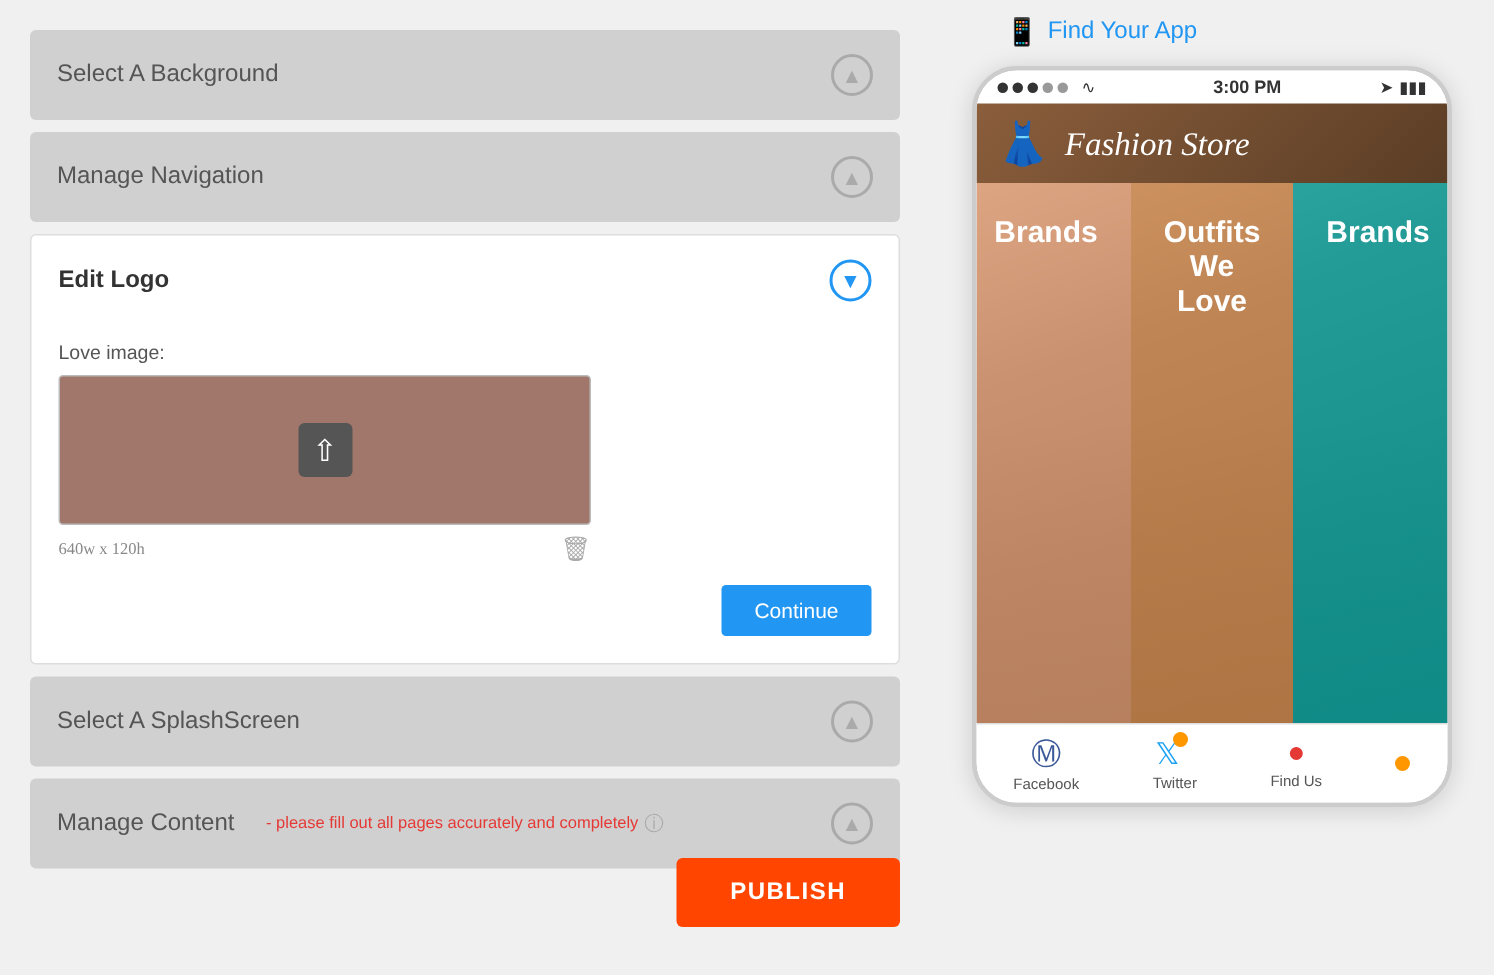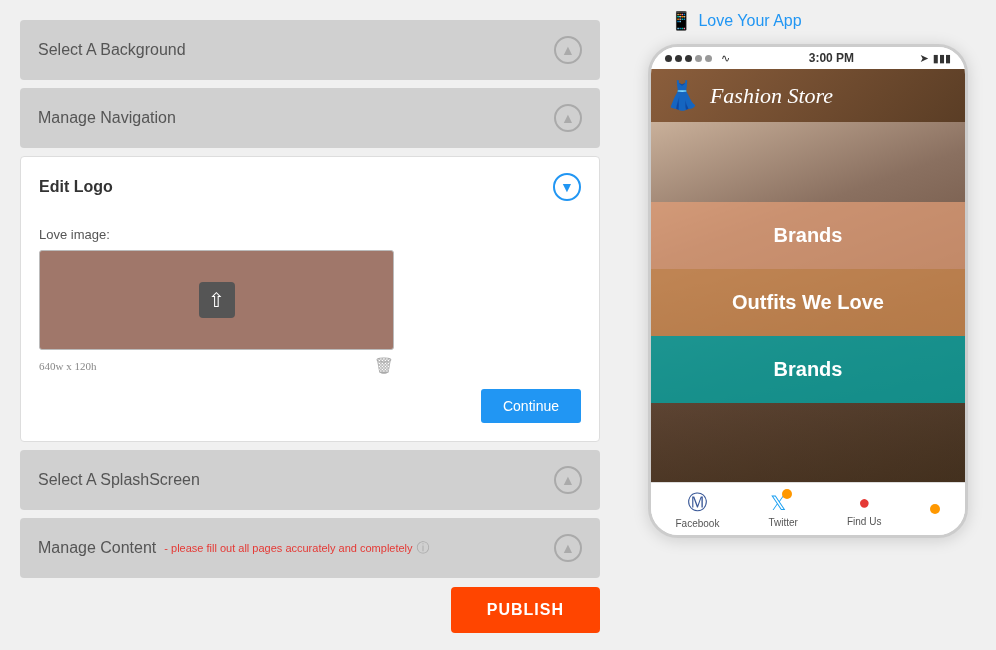--- a/index.html
+++ b/index.html
@@ -151,40 +151,40 @@
       color: white;
       border: none;
       padding: 9px 22px;
       border-radius: 3px;
       font-size: 14px;
       cursor: pointer;
     }
 
     .publish-row {
       position: absolute;
-      bottom: 17px;
+      bottom: 32px;
       right: 20px;
     }
 
     .btn-publish {
       background: #ff4500;
       color: white;
       border: none;
       padding: 14px 36px;
       font-size: 16px;
       font-weight: bold;
       border-radius: 4px;
       cursor: pointer;
       letter-spacing: 1px;
     }
 
     .manage-content-note {
       font-size: 11px;
       color: #e53935;
-      margin-left: 8px;
+      margin-left: 21px;
     }
 
     .info-icon {
       color: #aaa;
       font-size: 13px;
       margin-left: 4px;
       cursor: pointer;
     }
 
     
@@ -304,21 +304,21 @@
       left: 0;
       right: 0;
       height: 200px;
       background: linear-gradient(to top, rgba(60,40,20,0.5) 0%, transparent 100%);
     }
 
     .menu-buttons {
       position: absolute;
       top: 0; left: 0; right: 0; bottom: 0;
       display: flex;
-      flex-direction: column;
+      flex-direction: row;
       justify-content: center;
       gap: 0;
     }
 
     .menu-btn {
       padding: 22px;
       text-align: center;
       font-size: 20px;
       font-weight: bold;
       color: white;
@@ -416,21 +416,21 @@
 
   <div class="publish-row">
     <button class="btn-publish">PUBLISH</button>
   </div>
 </div>
 
 <div class="right-panel">
 
   <div class="test-your-app">
     <span class="test-your-app-icon">📱</span>
-    <span>Love Your App</span>
+    <span>Find Your App</span>
   </div>
 
   <div class="phone-mockup">
 
     <div class="phone-status-bar">
       <div class="status-left">
         <div class="status-dot filled"></div>
         <div class="status-dot filled"></div>
         <div class="status-dot filled"></div>
         <div class="status-dot"></div>

